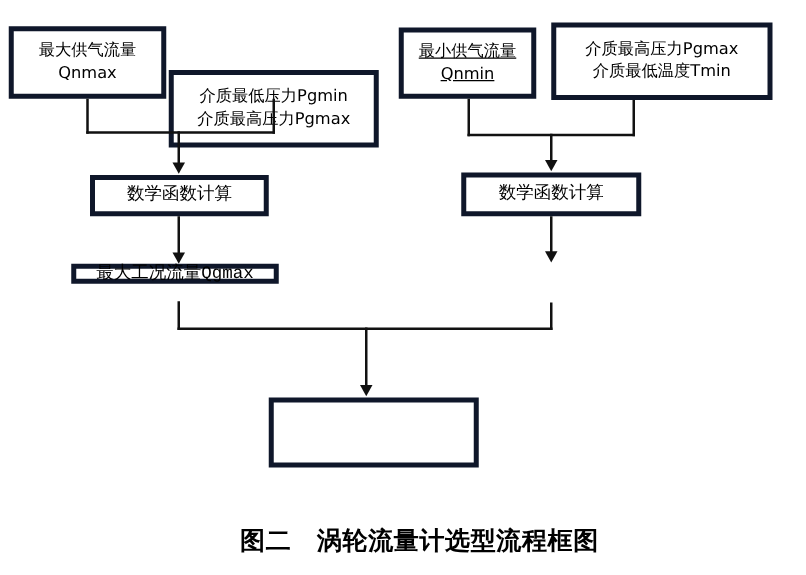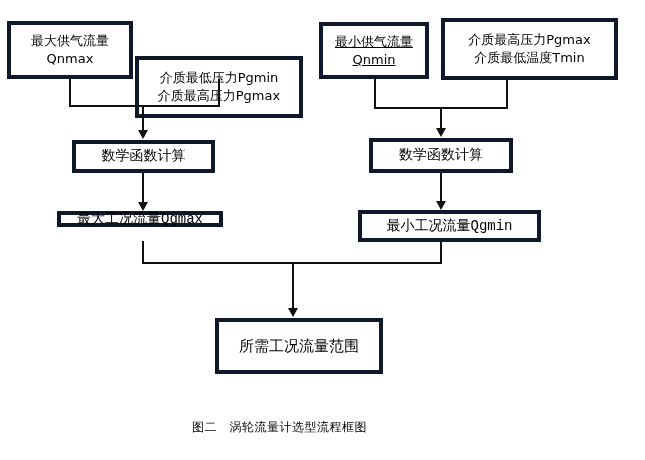--- a/index.html
+++ b/index.html
@@ -51,23 +51,24 @@
     position: absolute;
     width: 0;
     height: 0;
     border-left: 5px solid transparent;
     border-right: 5px solid transparent;
     border-top: 9px solid #111111;
   }
   .caption {
     position: absolute;
     color: #000000;
-    font-size: 12px;
+    font-size: 20px;
     letter-spacing: 0.5px;
     white-space: nowrap;
+    font-weight: bold;
   }
 </style>
 </head>
 <body>
 
 <div id="page">
 
   <div class="node t13" style="left:7px; top:21px; width:126px; height:58px;">
     <span class="line">最大供气流量</span>
     <span class="line">Qnmax</span>
@@ -114,29 +115,25 @@
   <div class="vline" style="left:142px; top:173px; height:31px;"></div>
   <div class="arrowhead" style="left:138px; top:202px;"></div>
 
   <div class="vline" style="left:440px; top:173px; height:30px;"></div>
   <div class="arrowhead" style="left:436px; top:201px;"></div>
 
   <div class="node t14" style="left:57px; top:211px; width:166px; height:16px;">
     <span class="line">最大工况流量Qgmax</span>
   </div>
 
-  <div class="node t14" style="left:358px; top:210px; width:183px; height:32px;">
-    <span class="line">最小工况流量Qgmin</span>
-  </div>
 
   <div class="vline" style="left:142px; top:241px; height:23px;"></div>
   <div class="vline" style="left:440px; top:242px; height:22px;"></div>
   <div class="hline" style="left:142px; top:262px; width:300px;"></div>
   <div class="vline" style="left:292px; top:262px; height:48px;"></div>
   <div class="arrowhead" style="left:288px; top:308px;"></div>
 
   <div class="node t15" style="left:215px; top:318px; width:168px; height:56px;">
-    <span class="line">所需工况流量范围</span>
   </div>
 
   <div class="caption" style="left:192px; top:419px;">图二　涡轮流量计选型流程框图</div>
 
 </div>
 
 </body></html>

